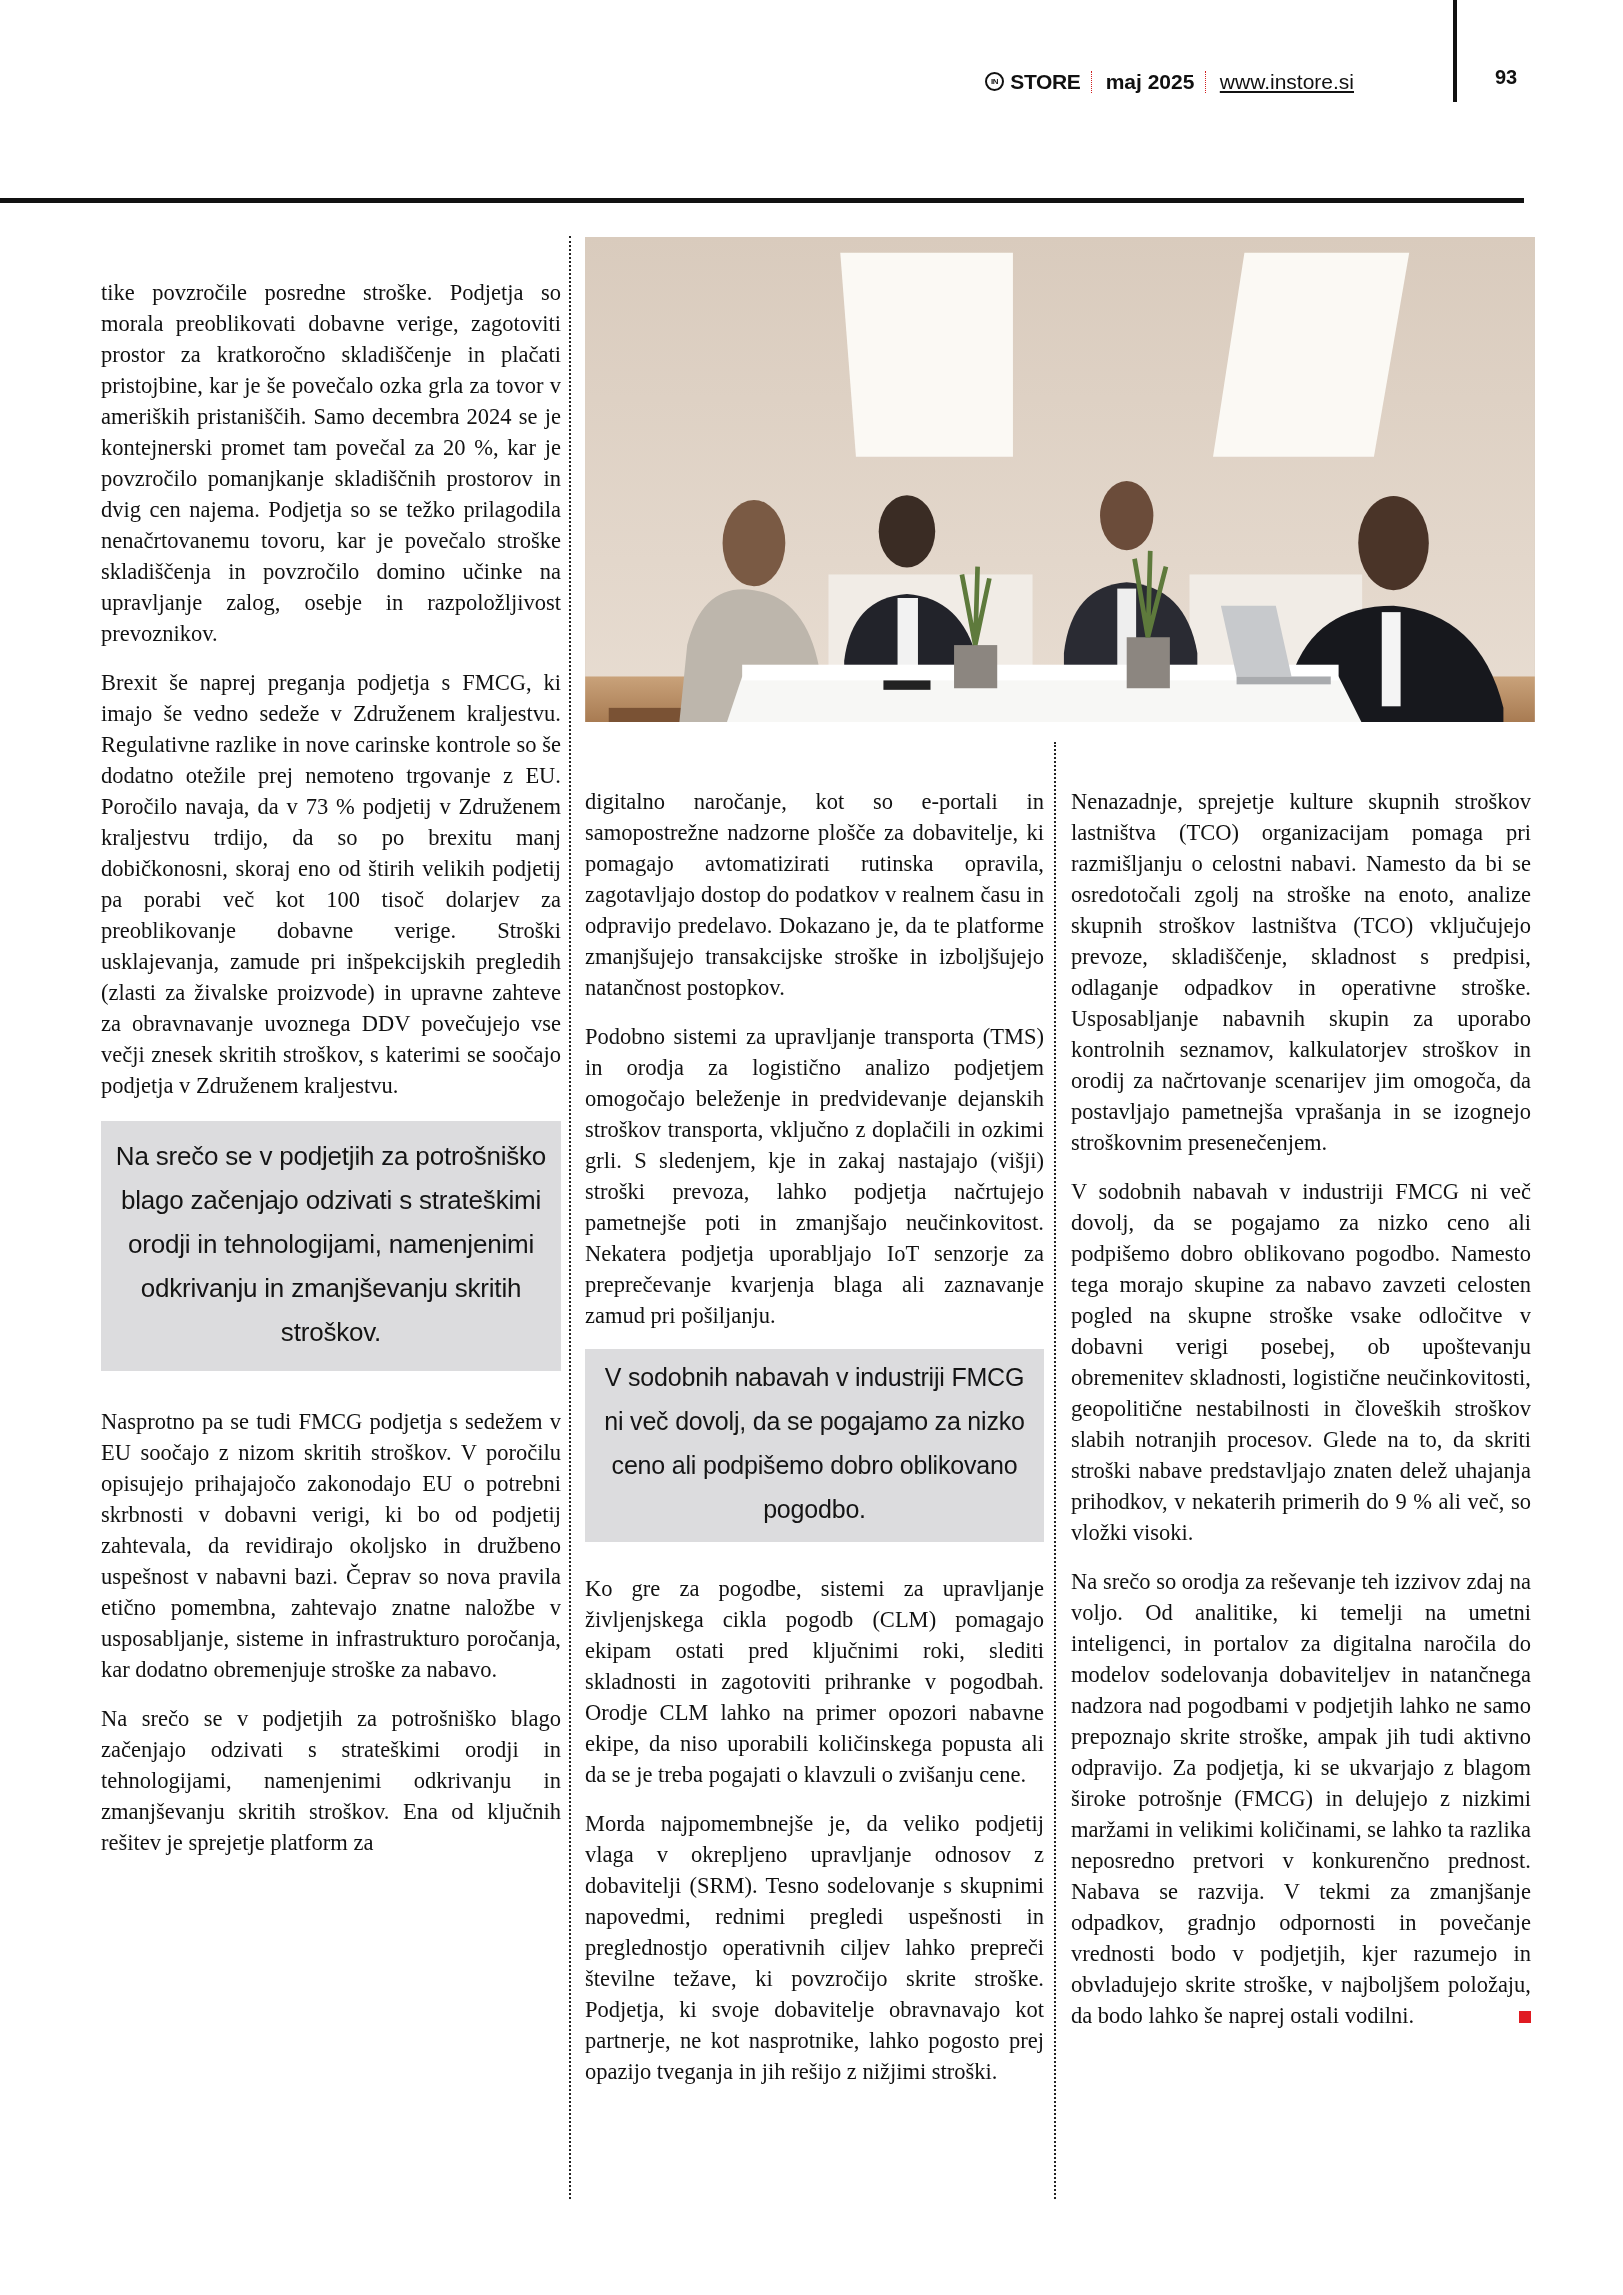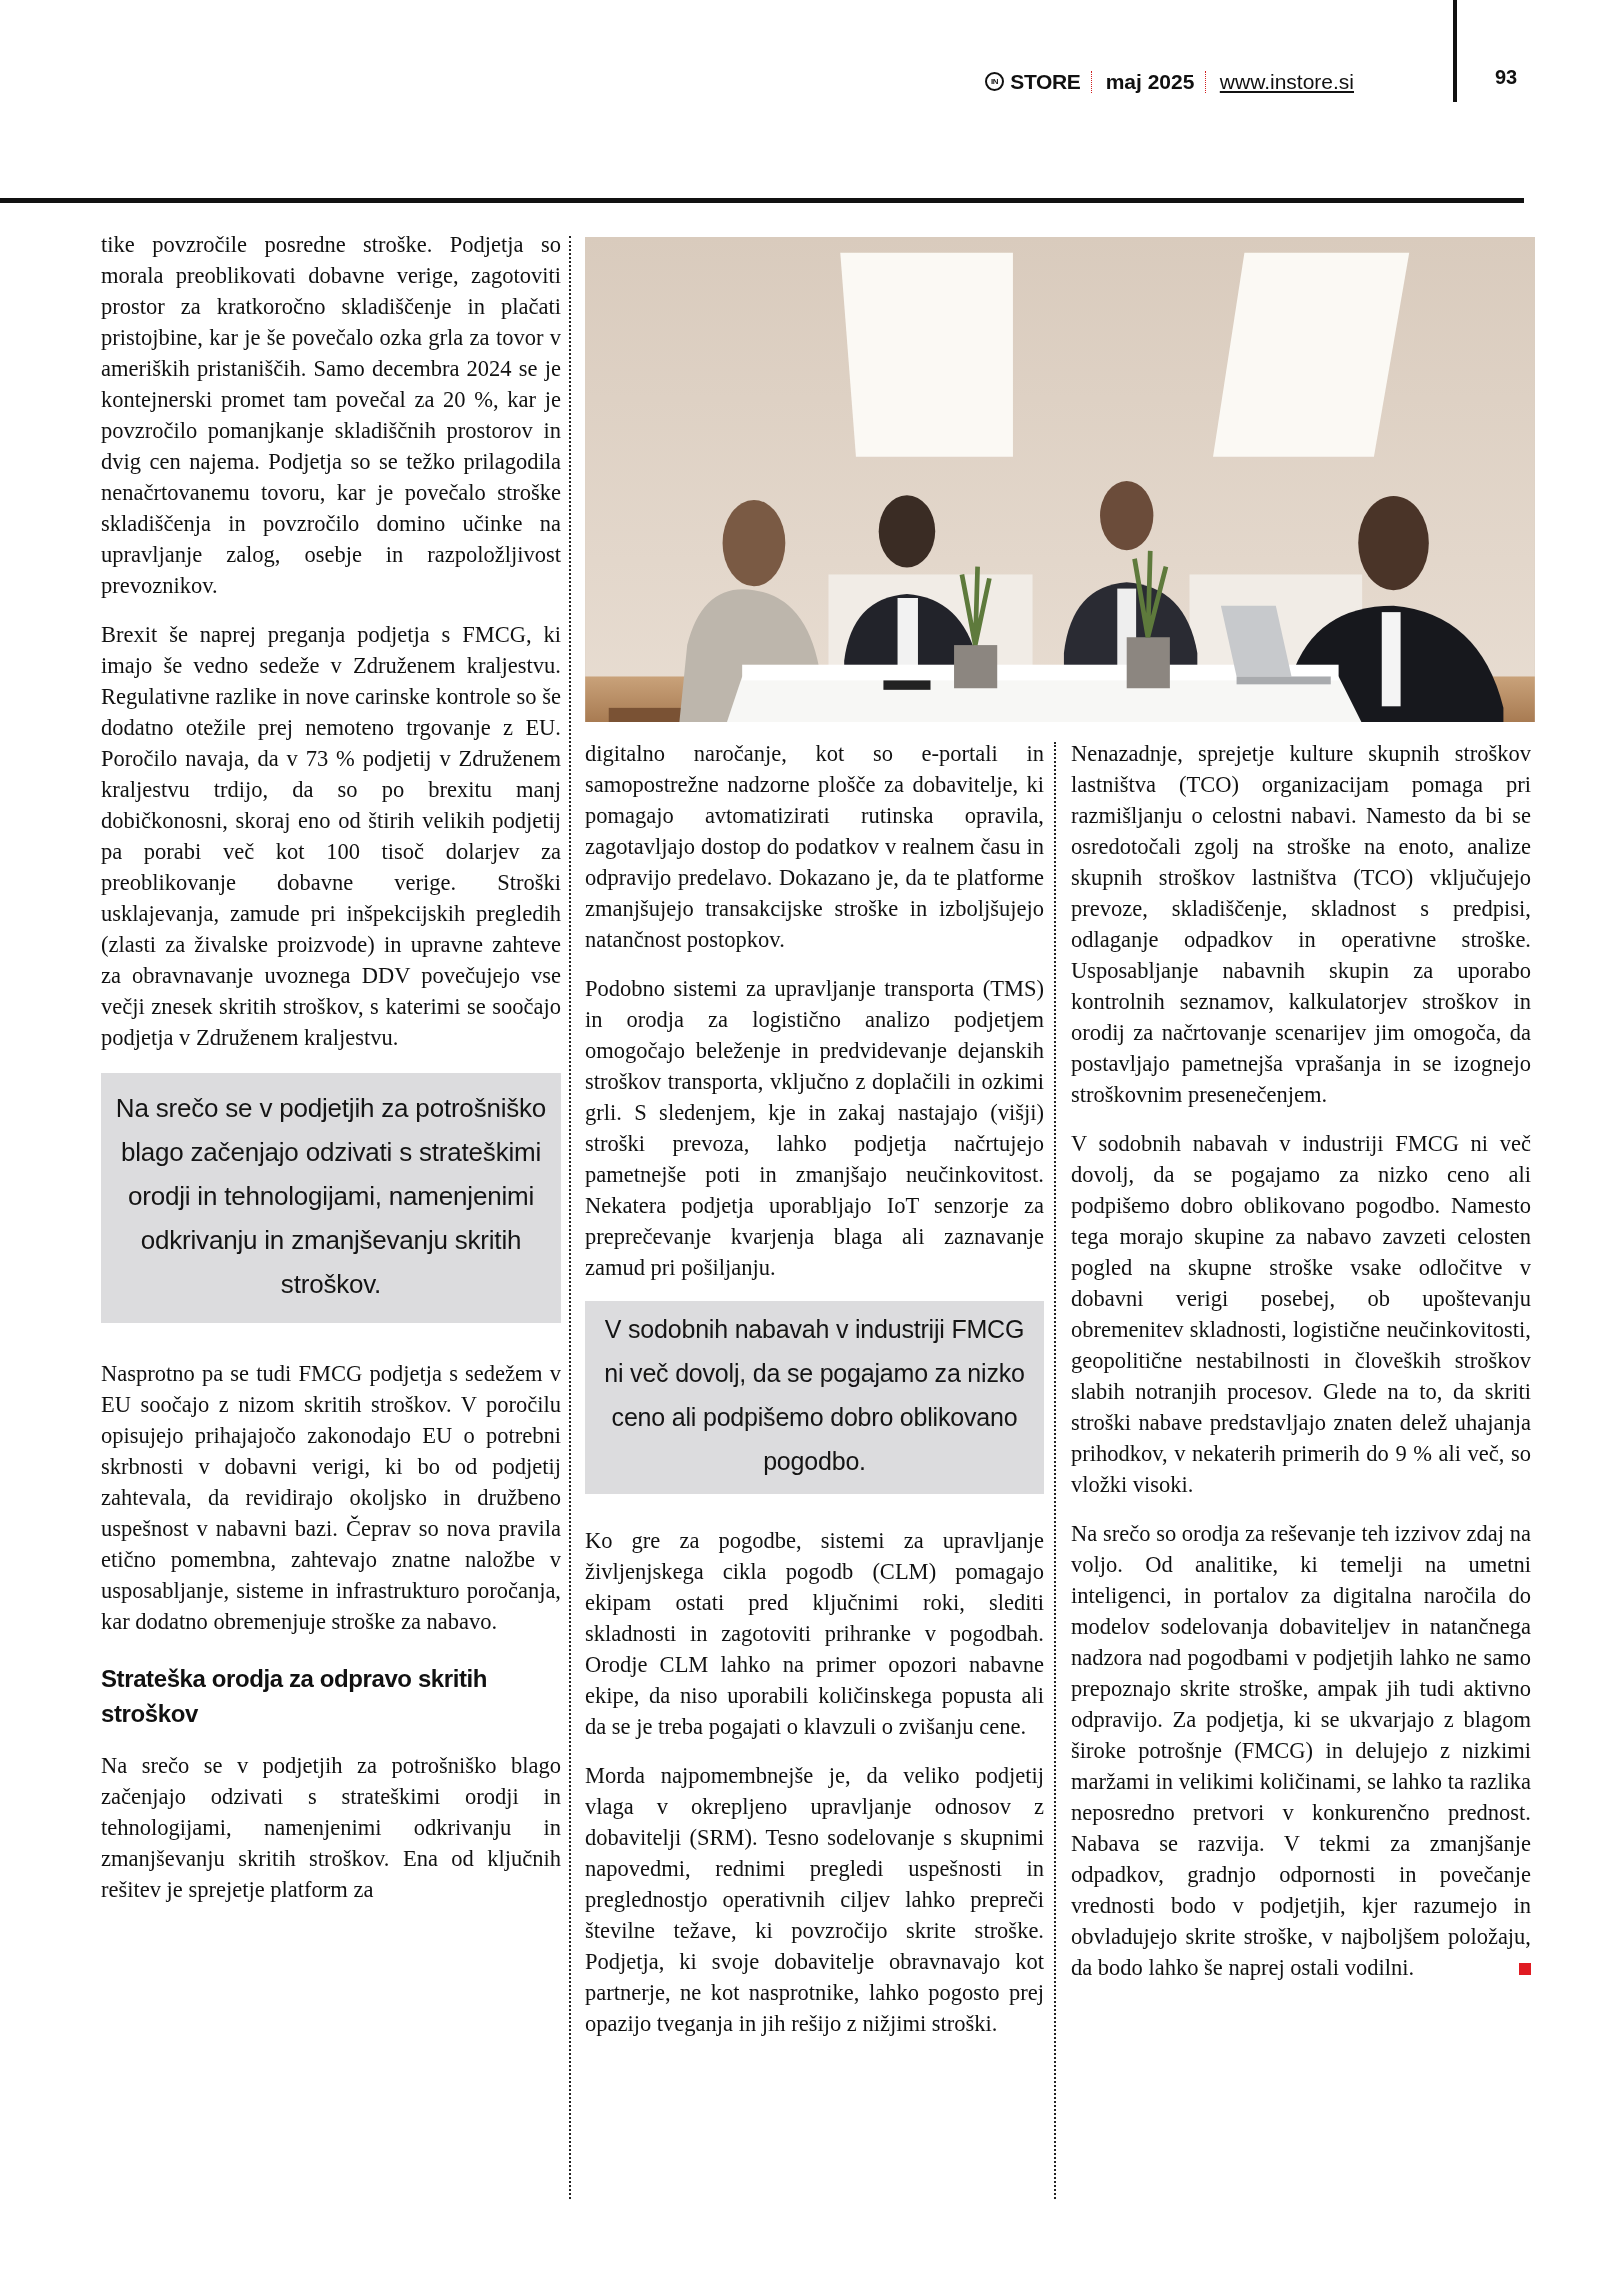--- a/index.html
+++ b/index.html
@@ -12,21 +12,21 @@
   .header { position: absolute; top: 66px; left: 960px; height: 31px; display: flex; align-items: center; gap: 11px; font-size: 21px; color: #111; }
   .logo { display: flex; align-items: center; gap: 6.3px; font-weight: bold; letter-spacing: -0.4px; margin-left: 25px; }
   .logo-mark { width: 19px; height: 19px; border-radius: 50%; border: 2.4px solid #111; box-sizing: border-box; display: flex; align-items: center; justify-content: center; font-size: 7.9px; font-weight: bold; line-height: 1; }
   .sep { width: 2.4px; height: 22px; border-left: 1.6px dotted #d02020; }
   .issue { font-weight: bold; }
   .url { font-weight: normal; text-decoration: underline; }
   .page-num { position: absolute; left: 1495px; top: 66px; font-size: 20px; font-weight: 900; }
   .top-rule { position: absolute; left: 0; top: 198px; width: 1524px; height: 4.7px; background: #111; }
 
   
-  .col { position: absolute; font-size: 22.5px; line-height: 31px; text-align: justify; hyphens: manual; }
+  .col { position: absolute; font-size: 22.5px; line-height: 31px; text-align: justify; hyphens: manual; margin-top: 48px; }
   .col p { margin: 0 0 18px 0; }
   .col-left  { left: 101px;  top: 229px;  width: 460px; }
   .col-mid   { left: 585px;  top: 738px;  width: 459px; }
   .col-right { left: 1071px; top: 738px;  width: 460px; }
 
   .divider { position: absolute; width: 0; border-left: 2.4px dotted #222; }
   .div1 { left: 569px; top: 236px; height: 1963px; }
   .div2 { left: 1054px; top: 742px; height: 1457px; }
 
   .pull { background: #dcdcde; text-align: center; font-size: 26px; line-height: 44px; padding: 12.6px 14px 17.3px; margin: 20.4px 0 35px 0; color: #141414; letter-spacing: -0.2px; }
@@ -112,21 +112,20 @@
 
     <rect x="380" y="565" width="60" height="12" fill="#222"></rect>
   </svg>
 </div>
 
 <div class="col col-left serif">
   <p>tike povzročile posredne stroške. Podjetja so morala preoblikovati dobavne verige, zagotoviti prostor za kratkoročno skladiščenje in plačati pristojbine, kar je še povečalo ozka grla za tovor v ameriških pristaniščih. Samo decembra 2024 se je kontejnerski promet tam povečal za 20 %, kar je povzročilo pomanjkanje skladiščnih prostorov in dvig cen najema. Podjetja so se težko prilagodila nenačrtovanemu tovoru, kar je povečalo stroške skladiščenja in povzročilo domino učinke na upravljanje zalog, osebje in razpoložljivost prevoznikov.</p>
   <p>Brexit še naprej preganja podjetja s FMCG, ki imajo še vedno sedeže v Združenem kraljestvu. Regulativne razlike in nove carinske kontrole so še dodatno otežile prej nemoteno trgovanje z EU. Poročilo navaja, da v 73 % podjetij v Združenem kraljestvu trdijo, da so po brexitu manj dobičkonosni, skoraj eno od štirih velikih podjetij pa porabi več kot 100 tisoč dolarjev za preoblikovanje dobavne verige. Stroški usklajevanja, zamude pri inšpekcijskih pregledih (zlasti za živalske proizvode) in upravne zahteve za obravnavanje uvoznega DDV povečujejo vse večji znesek skritih stroškov, s katerimi se soočajo podjetja v Združenem kraljestvu.</p>
   <div class="pull sans">Na srečo se v podjetjih za potrošniško blago začenjajo odzivati s strateškimi orodji in tehnologijami, namenjenimi odkrivanju in zmanjševanju skritih stroškov.</div>
   <p>Nasprotno pa se tudi FMCG podjetja s sedežem v EU soočajo z nizom skritih stroškov. V poročilu opisujejo prihajajočo zakonodajo EU o potrebni skrbnosti v dobavni verigi, ki bo od podjetij zahtevala, da revidirajo okoljsko in družbeno uspešnost v nabavni bazi. Čeprav so nova pravila etično pomembna, zahtevajo znatne naložbe v usposabljanje, sisteme in infrastrukturo poročanja, kar dodatno obremenjuje stroške za nabavo.</p>
-  <h2 class="subhead">Strateška orodja za odpravo skritih stroškov</h2>
   <p>Na srečo se v podjetjih za potrošniško blago začenjajo odzivati s strateškimi orodji in tehnologijami, namenjenimi odkrivanju in zmanjševanju skritih stroškov. Ena od ključnih rešitev je sprejetje platform za</p>
 </div>
 
 <div class="col col-mid serif">
   <p>digitalno naročanje, kot so e-portali in samopostrežne nadzorne plošče za dobavitelje, ki pomagajo avtomatizirati rutinska opravila, zagotavljajo dostop do podatkov v realnem času in odpravijo predelavo. Dokazano je, da te platforme zmanjšujejo transakcijske stroške in izboljšujejo natančnost postopkov.</p>
   <p>Podobno sistemi za upravljanje transporta (TMS) in orodja za logistično analizo podjetjem omogočajo beleženje in predvidevanje dejanskih stroškov transporta, vključno z doplačili in ozkimi grli. S sledenjem, kje in zakaj nastajajo (višji) stroški prevoza, lahko podjetja načrtujejo pametnejše poti in zmanjšajo neučinkovitost. Nekatera podjetja uporabljajo IoT senzorje za preprečevanje kvarjenja blaga ali zaznavanje zamud pri pošiljanju.</p>
   <div class="pull sans">V sodobnih nabavah v industriji FMCG ni več dovolj, da se pogajamo za nizko ceno ali podpišemo dobro oblikovano pogodbo.</div>
   <p>Ko gre za pogodbe, sistemi za upravljanje življenjskega cikla pogodb (CLM) pomagajo ekipam ostati pred ključnimi roki, slediti skladnosti in zagotoviti prihranke v pogodbah. Orodje CLM lahko na primer opozori nabavne ekipe, da niso uporabili količinskega popusta ali da se je treba pogajati o klavzuli o zvišanju cene.</p>
   <p>Morda najpomembnejše je, da veliko podjetij vlaga v okrepljeno upravljanje odnosov z dobavitelji (SRM). Tesno sodelovanje s skupnimi napovedmi, rednimi pregledi uspešnosti in preglednostjo operativnih ciljev lahko prepreči številne težave, ki povzročijo skrite stroške. Podjetja, ki svoje dobavitelje obravnavajo kot partnerje, ne kot nasprotnike, lahko pogosto prej opazijo tveganja in jih rešijo z nižjimi stroški.</p>
 </div>

